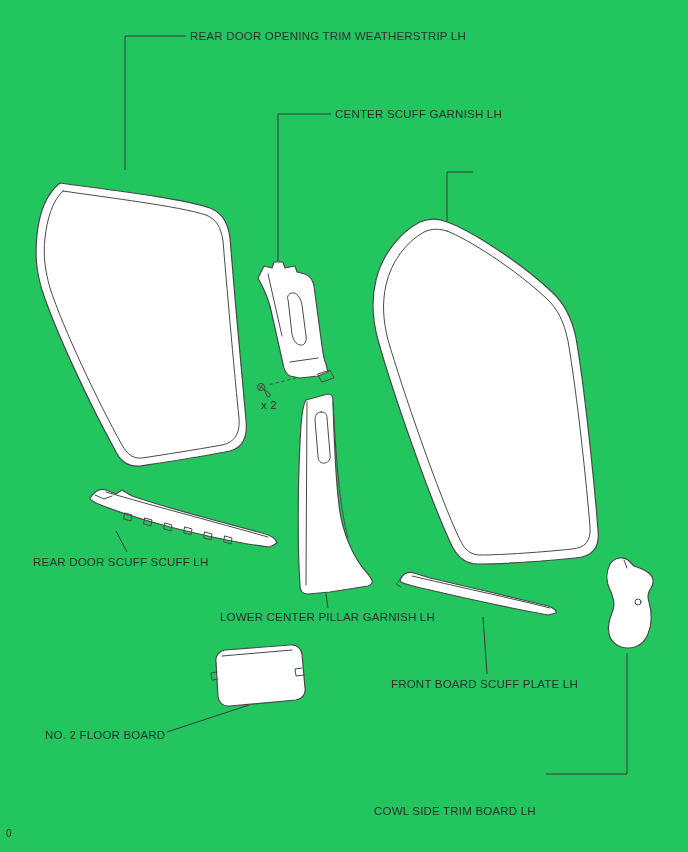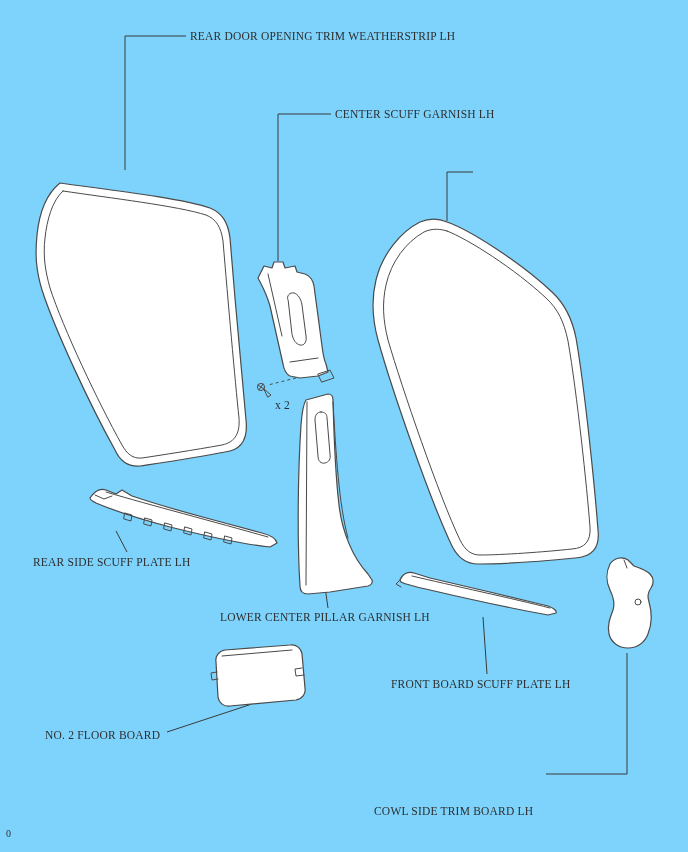--- a/index.html
+++ b/index.html
@@ -1,20 +1,20 @@
 <!DOCTYPE html>
 <html><head>
 <meta charset="utf-8">
 <style>
   html,body{margin:0;padding:0;background:#ffffff;}
   #stage{
     position:relative;
     width:688px;height:852px;
-    background:#7dd3fc;
-    font-family:Liberation Serif, serif;
+    background:#22c55e;
+    font-family:Liberation Sans, sans-serif;
     overflow:hidden;
   }
   #drawing{position:absolute;left:0;top:0;}
   .label{
     position:absolute;
     font-size:11.5px;
     line-height:15px;
     color:#2e2e2e;
     white-space:nowrap;
     letter-spacing:0.2px;
@@ -210,23 +210,23 @@
       <path class="part-thin" d="M 302,668 L 295,669 L 296,676 L 304,675"></path>
       <path class="part-thin" d="M 217,672 L 211,673 L 212,680 L 218,679"></path>
     </g>
   </svg>
 
   <div class="label" style="left:190px;top:29px;">REAR DOOR OPENING TRIM WEATHERSTRIP LH</div>
 
   <div class="label" style="left:335px;top:107px;">CENTER SCUFF GARNISH LH</div>
 
 
-  <div class="label" style="left:275px;top:398px;text-align:center;">x 2</div>
-
-  <div class="label" style="left:33px;top:555px;">REAR SIDE SCUFF PLATE LH</div>
+  <div class="label" style="left:261px;top:398px;text-align:center;">x 2</div>
+
+  <div class="label" style="left:33px;top:555px;">REAR DOOR SCUFF SCUFF LH</div>
 
   <div class="label" style="left:204px;top:610px;margin-left:16px;">LOWER CENTER PILLAR GARNISH LH</div>
 
   <div class="label" style="left:391px;top:677px;">FRONT BOARD SCUFF PLATE LH</div>
 
   <div class="label" style="left:45px;top:728px;">NO. 2 FLOOR BOARD</div>
 
   <div class="label" style="left:374px;top:768px;margin-top:36px;">COWL SIDE TRIM BOARD LH</div>
 
   <div class="page-marker">0</div>

